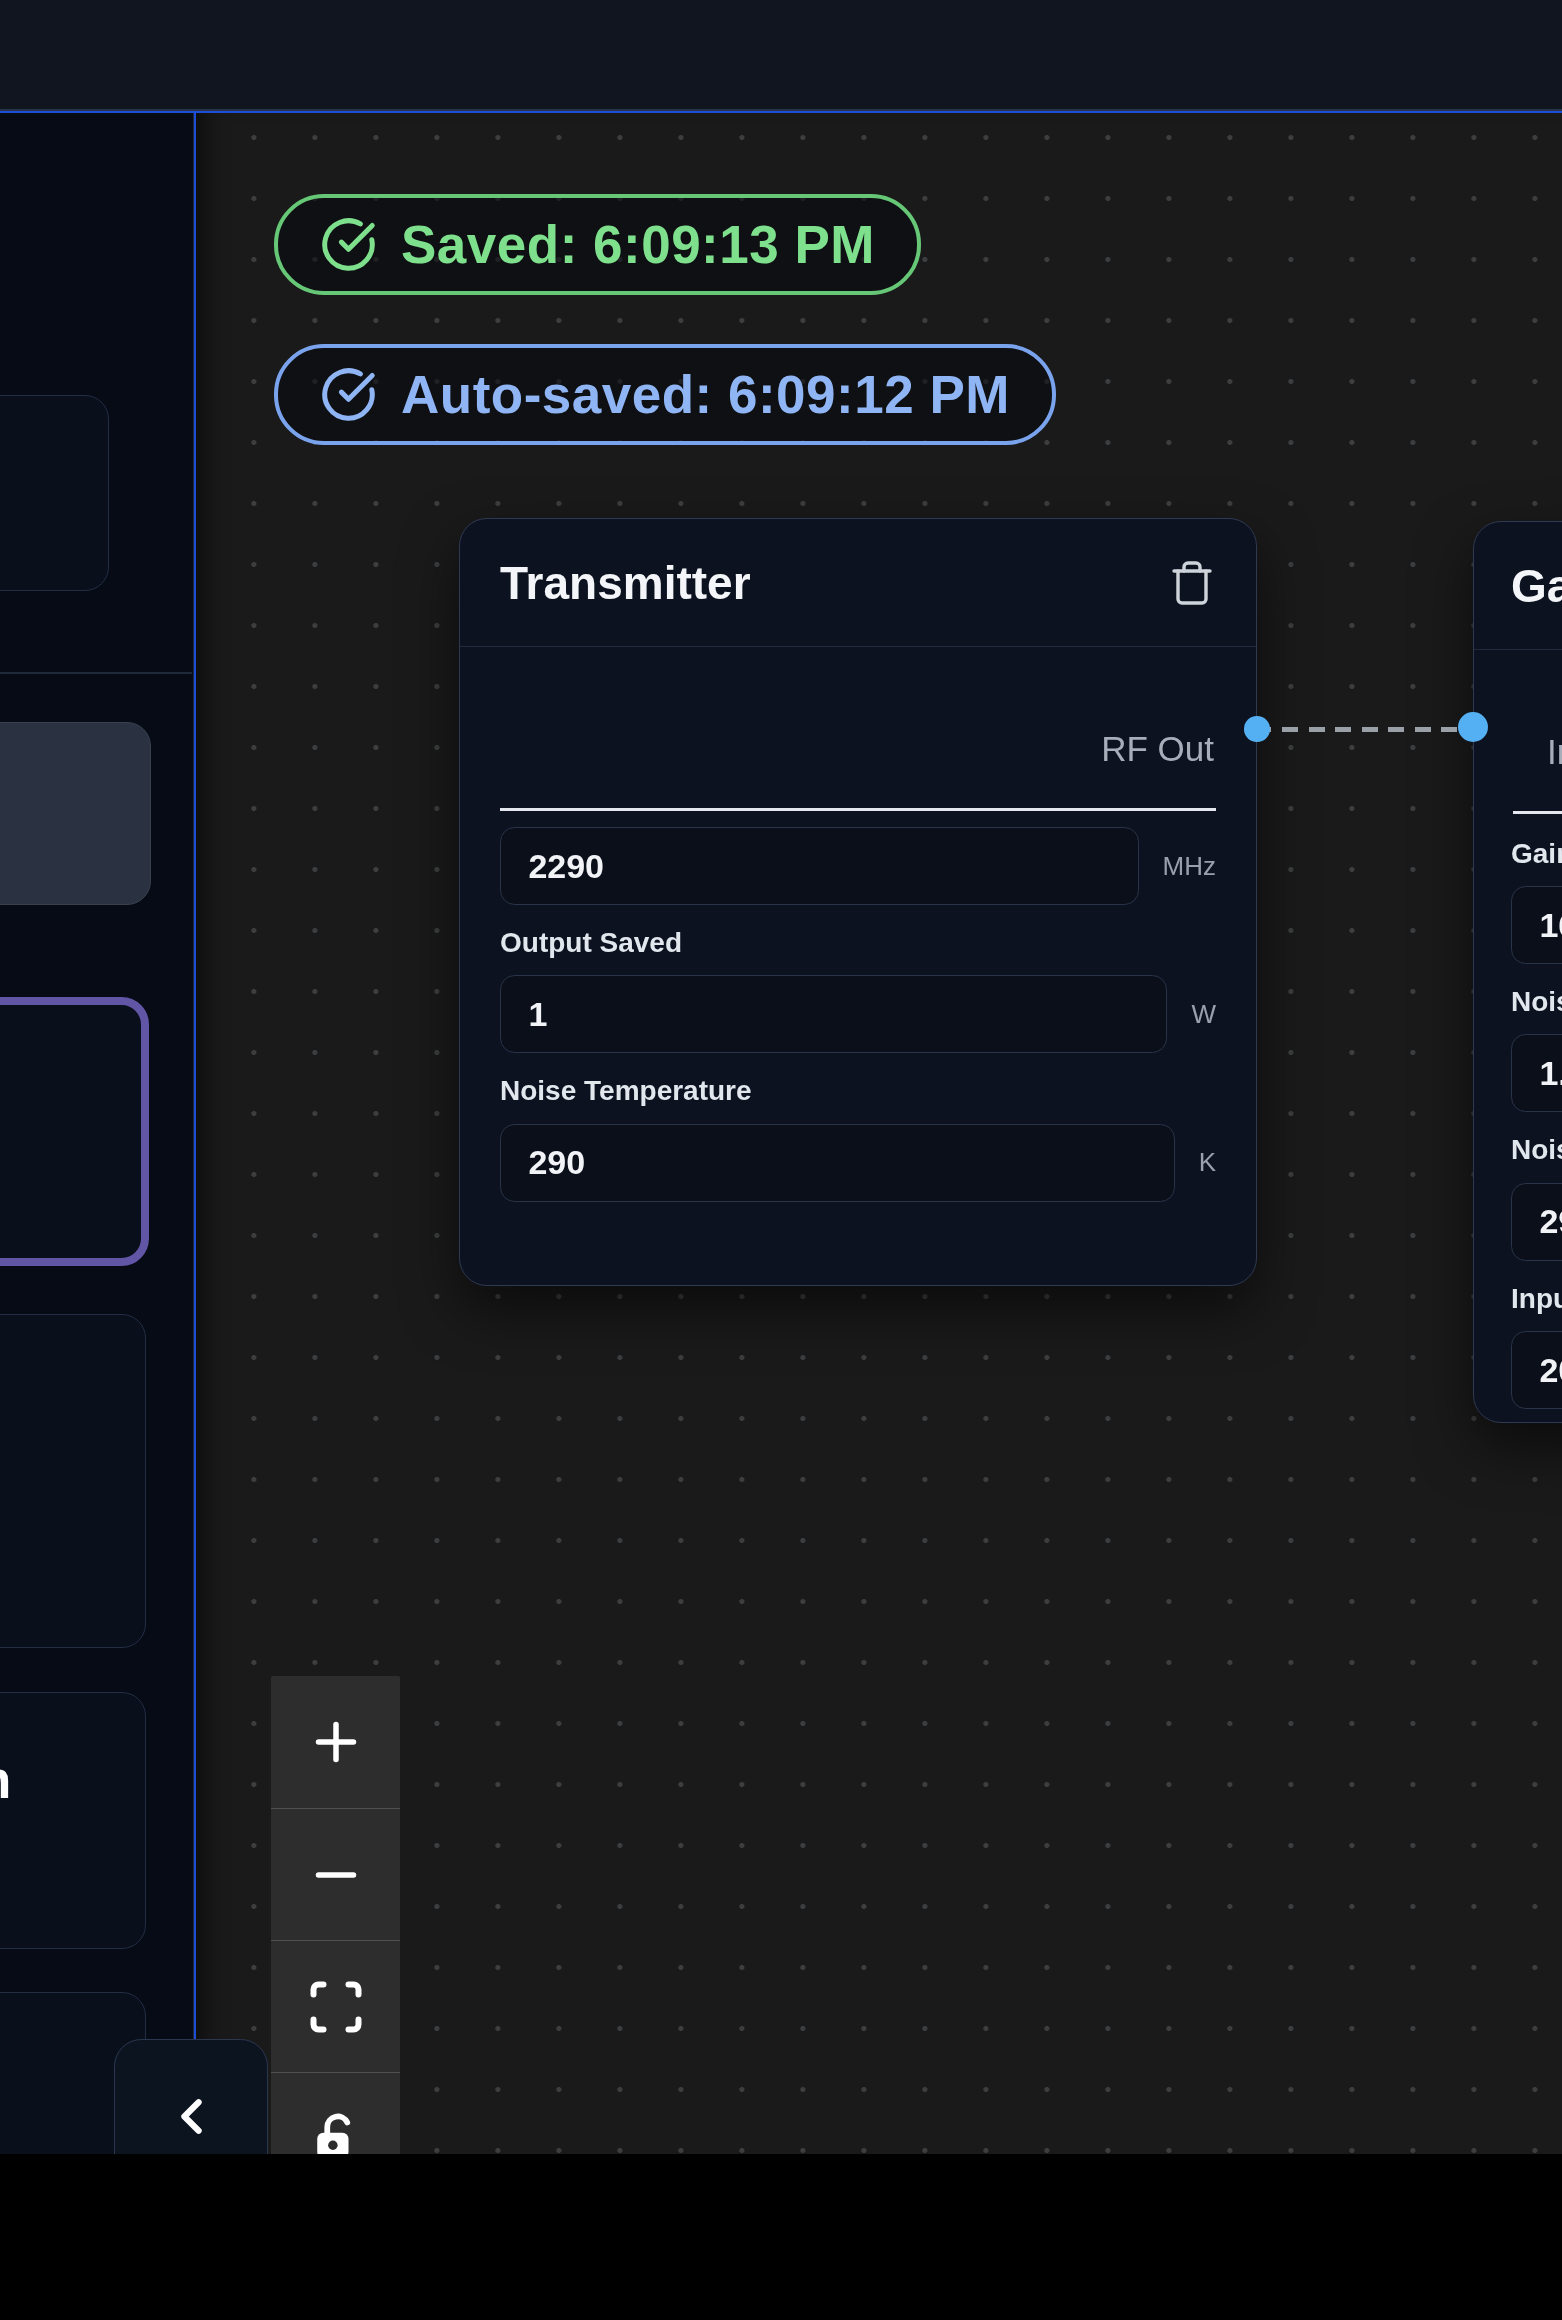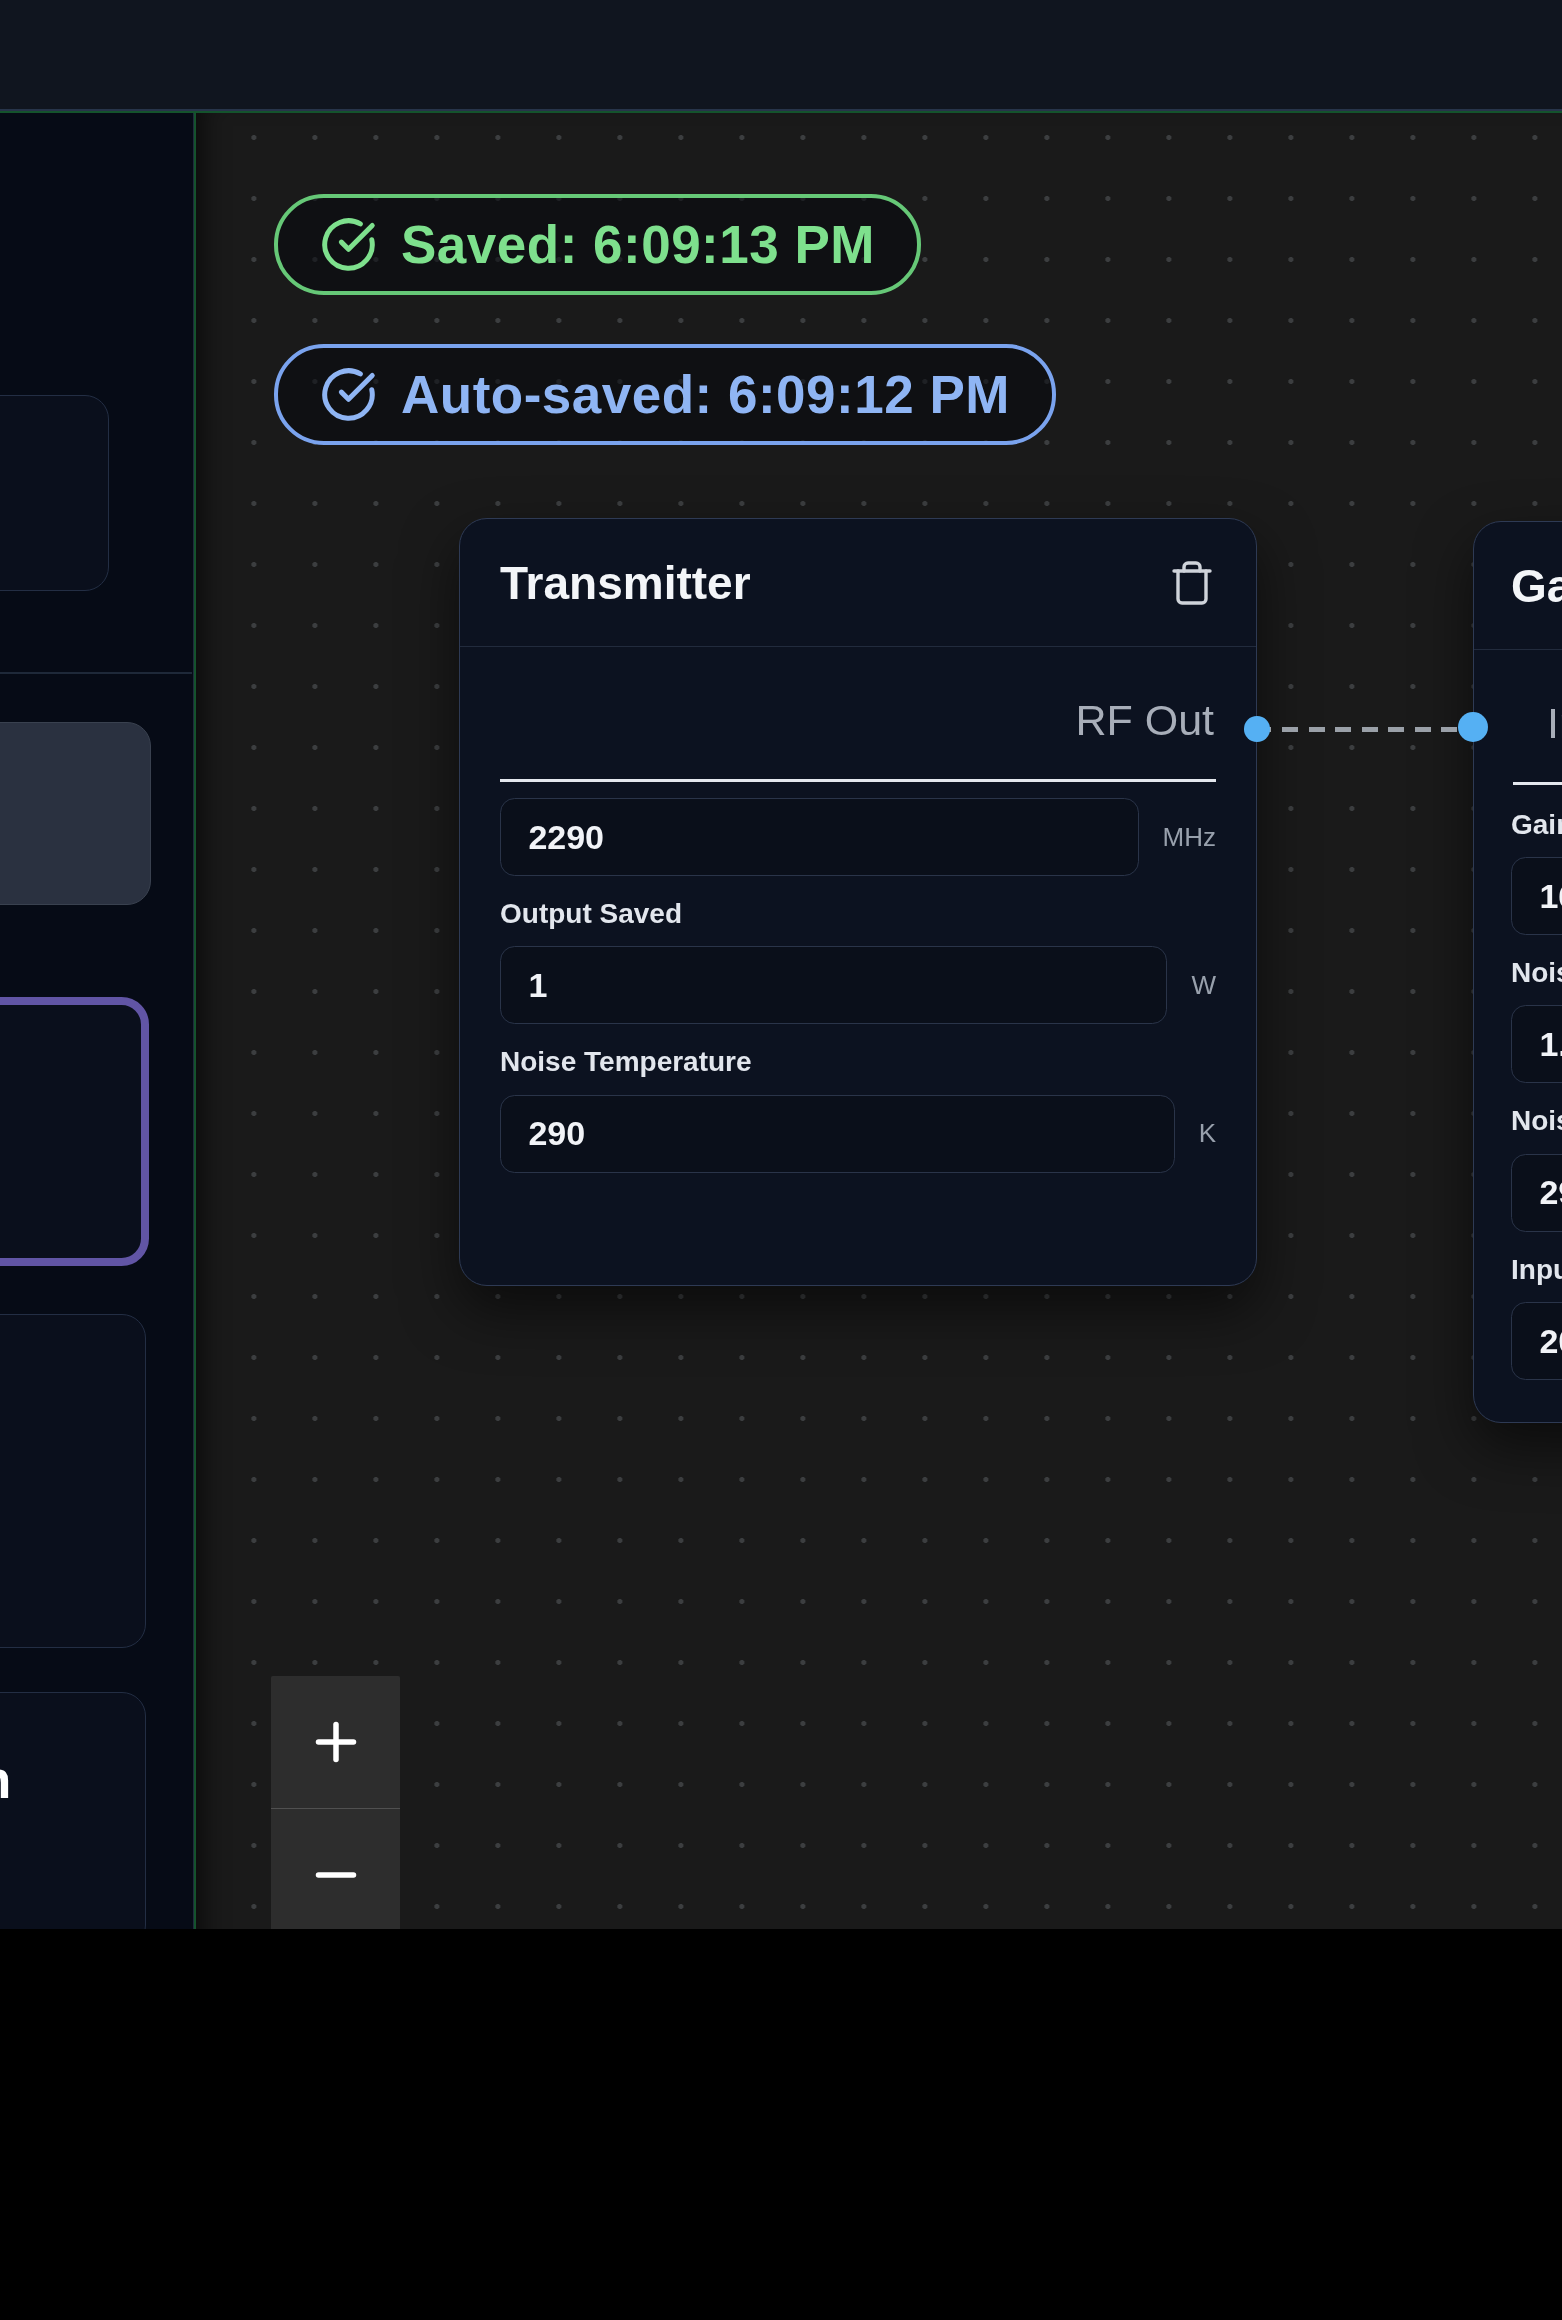--- a/index.html
+++ b/index.html
@@ -1,19 +1,19 @@
 <!DOCTYPE html>
 <html style="font-size:14.6px"><head>
 <meta charset="utf-8">
 <style>
   * { margin:0; padding:0; box-sizing:border-box; }
   html,body { background:#000; }
   .page {
-    position:relative; width:1562px; height:1929px; overflow:hidden;
-    background:#14532d; font-family:"Liberation Sans", sans-serif;
+    position:relative; width:1562px; height:2154px; overflow:hidden;
+    background:#1d4ed8; font-family:"Liberation Sans", sans-serif;
   }
 
   
   .topbar {
     position:absolute; left:0; top:0; width:1562px; height:111px;
     background:#10151f; border-bottom:2.7px solid #27344a;
   }
   .sidebar {
     position:absolute; left:0; top:113px; width:194px; height:2208px;
     background:#060b16; border-right:1.8px solid #202b3d;
@@ -55,22 +55,22 @@
     border-radius:28px; box-shadow:0 24px 55px rgba(0,0,0,.55);
   }
   .node-header {
     height:128px; display:flex; align-items:center; justify-content:space-between;
     padding:0 40px; border-bottom:1.8px solid #222b3d;
   }
   .node-title { color:#f3f5f8; font-size:46px; font-weight:700; white-space:nowrap; }
   .trash-btn { width:48px; height:48px; color:#cfd3da; background:none; border:none; cursor:pointer; }
   .trash-btn svg { width:48px; height:48px; }
 
-  .port-row { margin-top:54px; height:38px; display:flex; align-items:center;
-    font-size:43px; color:#a8aeb9; white-space:nowrap; }
+  .port-row { margin-top:83px; height:38px; display:flex; align-items:center;
+    font-size:35px; color:#a8aeb9; white-space:nowrap; }
   .port-row.out { justify-content:flex-end; padding-right:42px; }
   .port-row.in  { justify-content:flex-start; padding-left:73px; }
   .hr-light { height:2.7px; background:#e4e7ed; margin:40px 40px 0 40px; }
 
   .fields { padding:0 40px; }
   .f-label { margin-top:24px; font-size:28px; font-weight:700; color:#e2e6ed; white-space:nowrap; }
   .f-row { display:flex; align-items:center; margin-top:16.4px; }
   .f-input {
     flex:1; height:78px; background:#0a0f1a; border:1.8px solid #2a3449;
     border-radius:14.6px; color:#f1f3f7; font-size:34px; font-weight:700;

